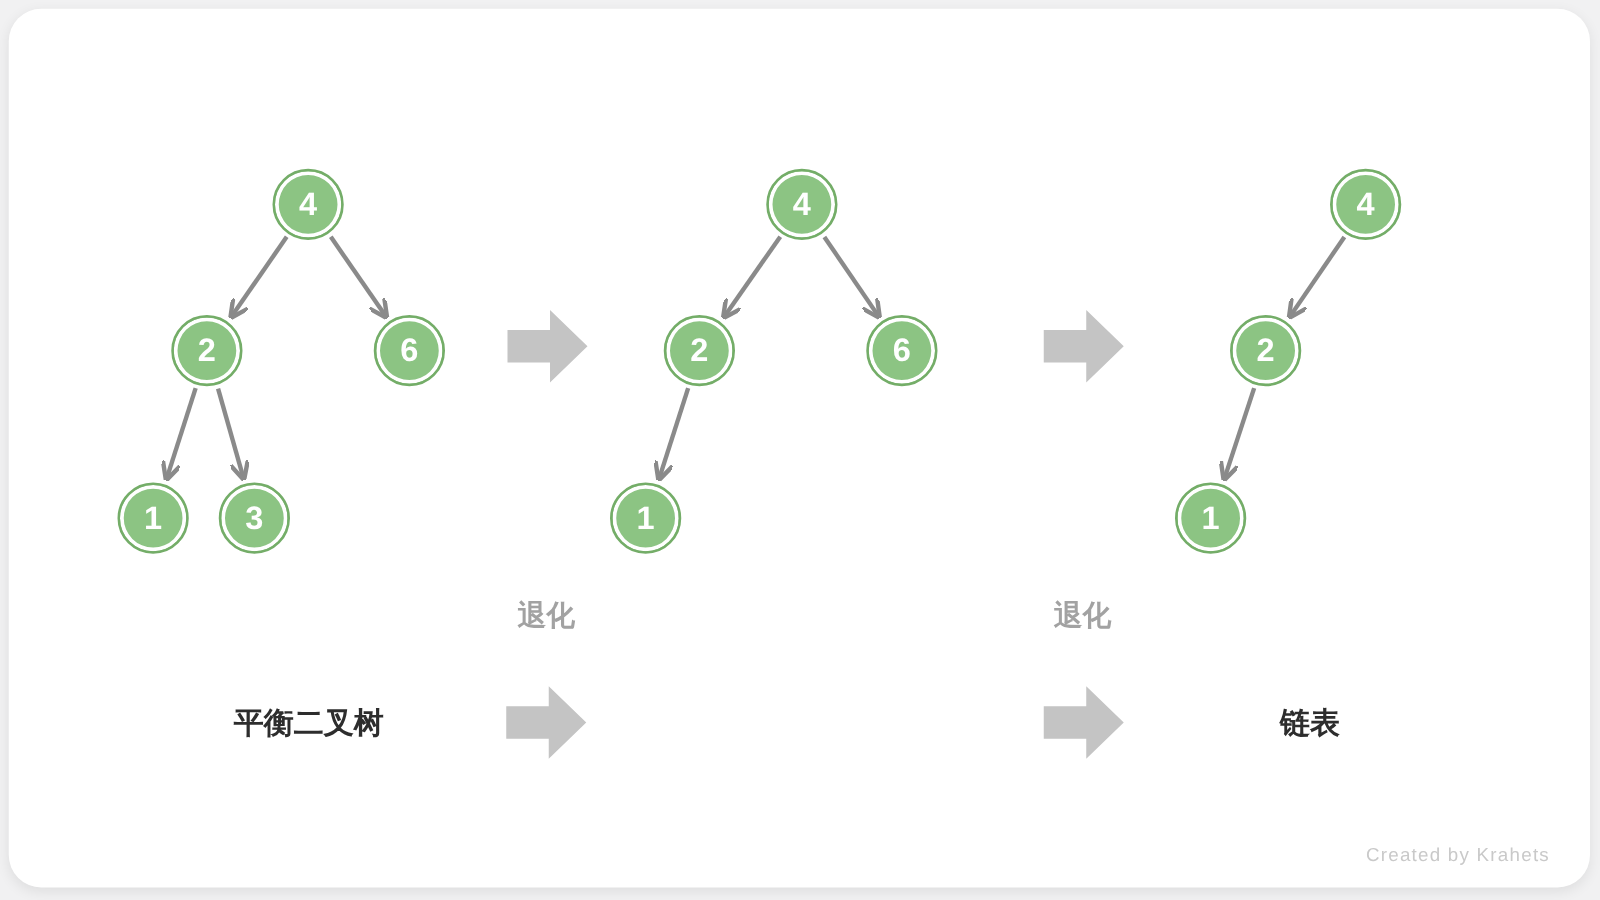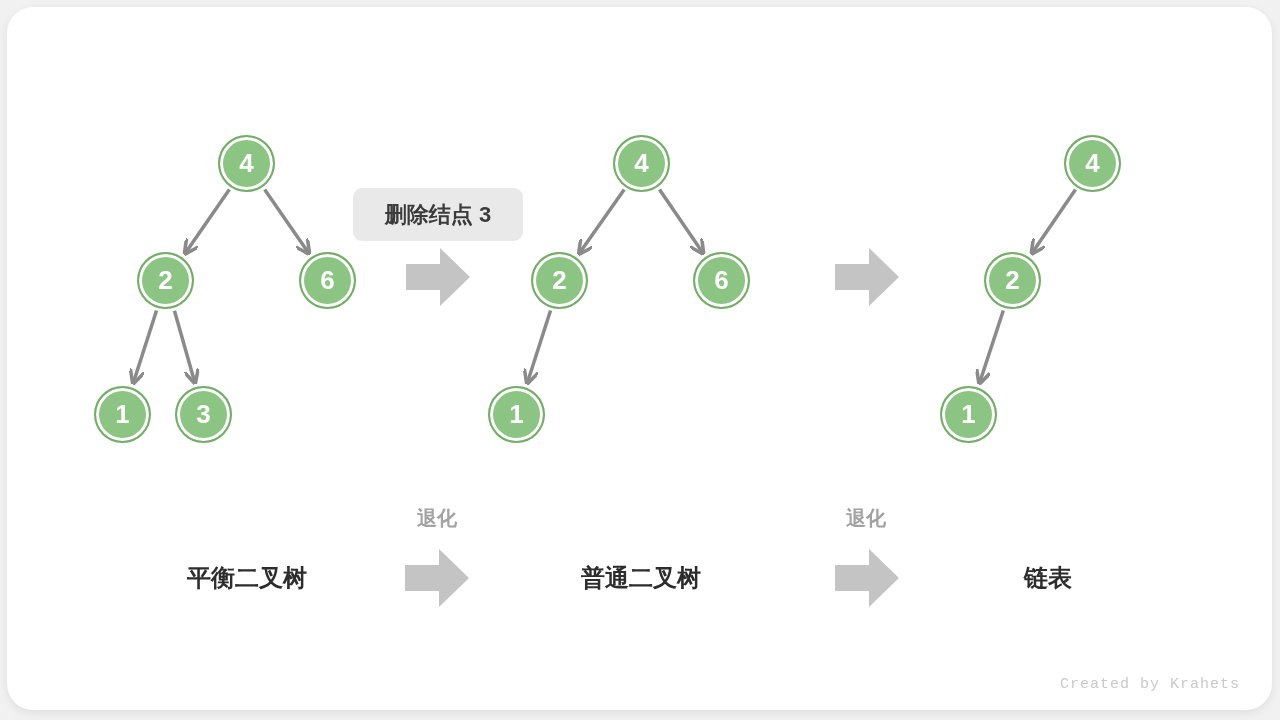--- a/index.html
+++ b/index.html
@@ -27,31 +27,31 @@
   .node{position:absolute;width:53px;height:53px;border-radius:50%;
     background:var(--node-fill);border:2.5px solid var(--node-border);
     box-shadow:inset 0 0 0 3px #ffffff;box-sizing:content-box;
     display:flex;align-items:center;justify-content:center;
     color:var(--node-text);font-size:26px;font-weight:700;}
   .delete-box{position:absolute;background:var(--label-box-bg);border-radius:9px;
     display:flex;align-items:center;justify-content:center;
     font-weight:700;font-size:22px;color:var(--label-box-text);white-space:pre;}
   #delete-box-1{left:353px;top:188px;width:170px;height:53px;}
   #delete-box-2{left:778px;top:188px;width:174px;height:53px;}
-  .degrade-label{position:absolute;top:505px;transform:translateX(-50%);
-    font-weight:700;font-size:20px;color:var(--degrade-text);}
+  .degrade-label{position:absolute;top:477px;transform:translateX(-50%);
+    font-weight:700;font-size:23px;color:var(--degrade-text);}
   #degrade-1{left:437px;}
   #degrade-2{left:866px;}
   .caption{position:absolute;top:562px;transform:translateX(-50%);
     font-weight:700;font-size:24px;color:var(--caption-text);text-align:right;}
   #caption-1{left:247px;}
   #caption-2{left:641px;}
   #caption-3{left:1048px;}
   #watermark{position:absolute;top:676px;right:40px;
-    font-family:Liberation Mono, monospace;
+    font-family:Liberation Sans, sans-serif;
     font-size:15px;letter-spacing:1px;color:var(--watermark);}
 </style>
 </head>
 <body>
 
 <div id="stage">
   <div id="card"></div>
 
   <svg id="edge-svg" viewBox="0 0 1280 720" xmlns="http://www.w3.org/2000/svg">
     <defs>
@@ -86,23 +86,21 @@
       <div class="node" style="left: 175px; top: 386px;">3</div>
       <div class="node" style="left: 613px; top: 135px;">4</div>
       <div class="node" style="left: 531px; top: 252px;">2</div>
       <div class="node" style="left: 693px; top: 252px;">6</div>
       <div class="node" style="left: 488px; top: 386px;">1</div>
       <div class="node" style="left: 1064px; top: 135px;">4</div>
       <div class="node" style="left: 984px; top: 252px;">2</div>
       <div class="node" style="left: 940px; top: 386px;">1</div>
     </div>
 
-  <div class="delete-box" id="delete-box-1">删除结点 3</div>
 
   <div class="degrade-label" id="degrade-1">退化</div>
   <div class="degrade-label" id="degrade-2">退化</div>
 
   <div class="caption" id="caption-1">平衡二叉树</div>
-  <div class="caption" id="caption-2">普通二叉树</div>
   <div class="caption" id="caption-3">链表</div>
 
   <div id="watermark">Created by Krahets</div>
 </div>
 
 </body></html>

